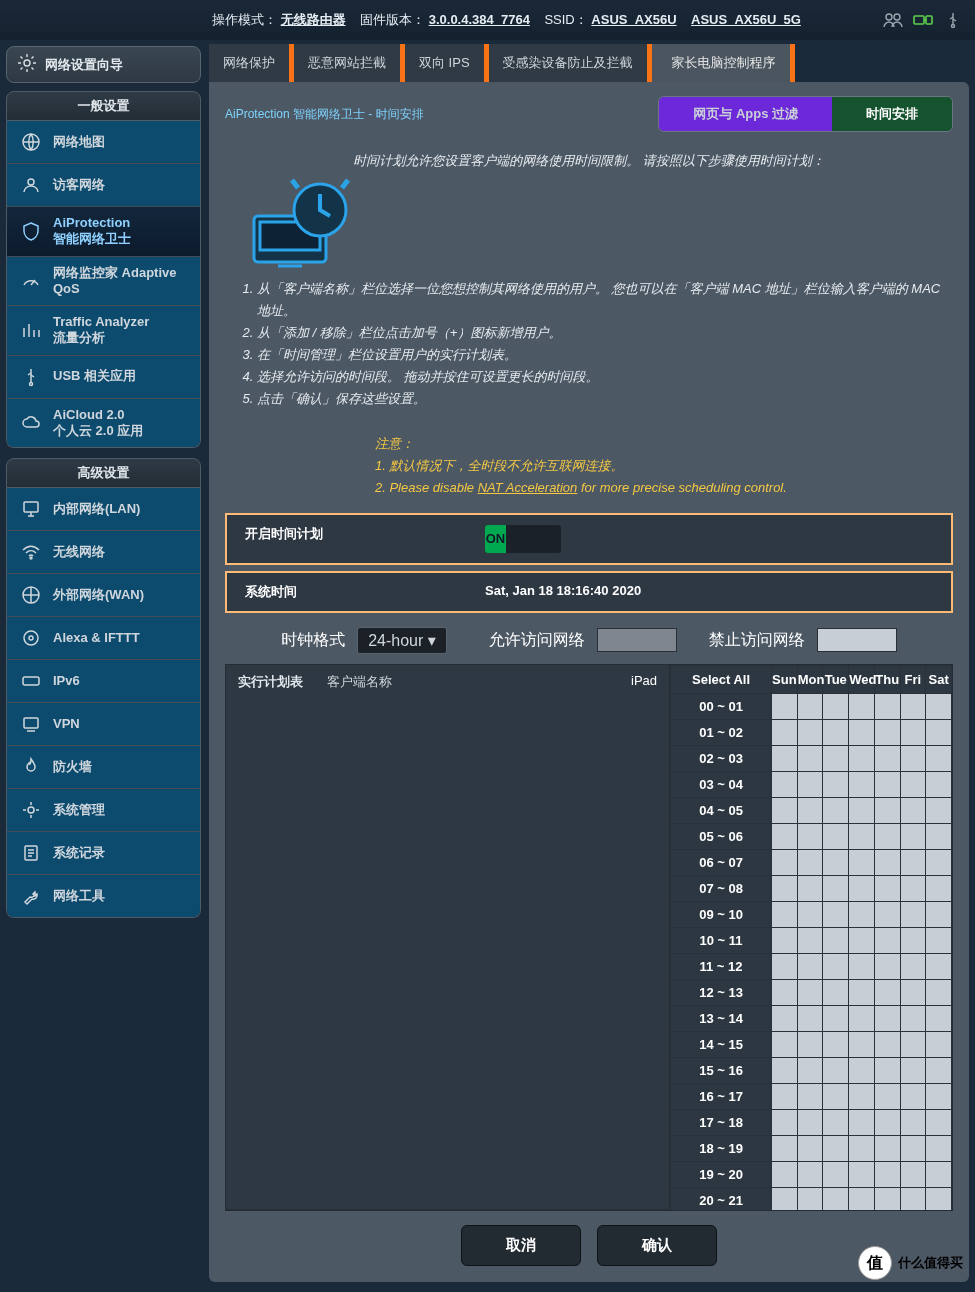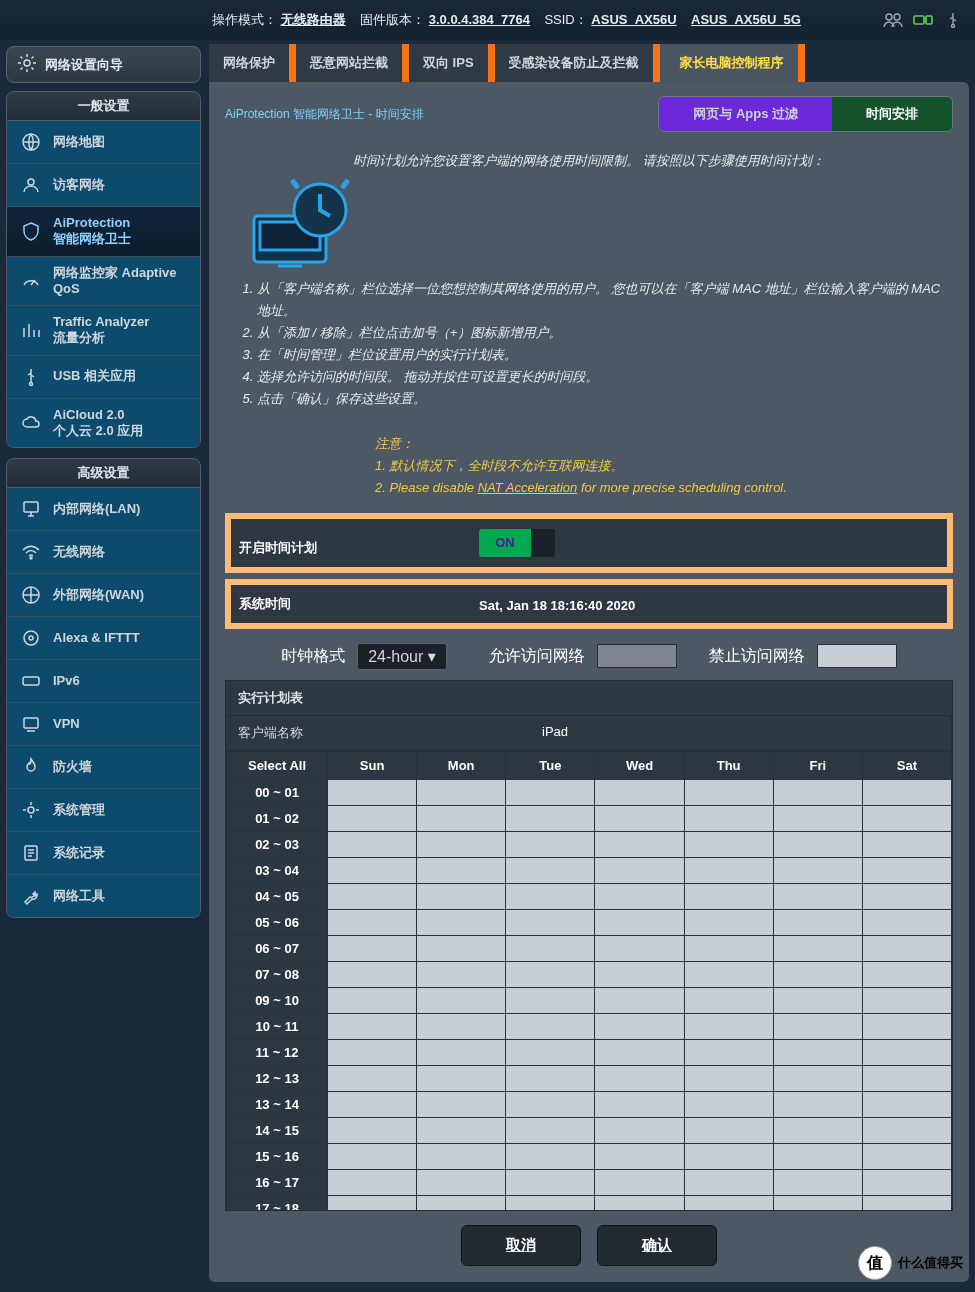--- a/index.html
+++ b/index.html
@@ -49,87 +49,87 @@
   .sitem.active {
     background:linear-gradient(#12263b,#0c1b2c);
     color:#8fd0ff;
   }
   .sitem .si { width:28px; height:26px; margin-right:8px;
     display:flex; align-items:center; justify-content:center; flex:none; }
   .sitem .lbl { line-height:1.25; }
   .main { flex:1; padding:4px 6px 10px 2px; display:flex; flex-direction:column; min-width:0; }
   .tabs { display:flex; }
   .tab {
-    padding:10px 14px; color:#cfd6dc; font-weight:bold;
-    background:#303a44; border-right:7px solid #f97316;
+    padding:10px 14px; color:#cfd6dc; font-weight:normal;
+    background:#303a44; border-right:5px solid #f97316;
     cursor:pointer; font-size:13px;
   }
-  .tab.active { background:#4a555f; color:#fde047;padding-left:20px; }
+  .tab.active { background:#4a555f; color:#e5e5e5;padding-left:20px; }
   .panel {
     background:#4d5865; border-radius:0 6px 6px 6px;
     flex:1; padding:14px 16px 16px 16px; display:flex; flex-direction:column;
     min-height:0; overflow:hidden;
   }
   .panel-head { display:flex; align-items:center; }
   .panel-title { color:#7dd3fc; font-size:12px; flex:1; }
   .subtabs { display:flex; border:1px solid #6a7580; border-radius:6px; overflow:hidden; }
   .subtab { padding:8px 34px; background:#6d28d9; color:#c9d1d8; font-weight:bold; cursor:pointer; }
   .subtab.active { background:#14532d; color:#fff; }
   .desc { margin:20px 8px 10px 8px; font-style:italic; color:#e6ebef; }
   .desc-row { display:flex; align-items:flex-start;flex-direction:column; }
   .desc-icon { width:140px; display:flex; align-items:center; justify-content:center; flex:none; }
   .desc-text { flex:1; line-height:1.7; }
   .desc-text ol { margin:8px 0 0 0; padding-left:24px; }
   .desc-headline { text-align:center; }
   .notes { margin:12px 0 8px 150px; color:#f4c842; font-style:italic; line-height:1.7; }
   .notes a { color:#f4c842; text-decoration:underline;margin-top:13px; }
   .kvrow {
-    display:flex; align-items:flex-end;
-    background:#2e3843; border:6px solid #fdba74;
-    padding:10px 8px; margin-top:6px;
+    display:flex; align-items:flex-start;
+    background:#2e3843; border:2px solid #fdba74;
+    padding:10px 18px; margin-top:6px;
   }
   .kvrow .k { width:240px; color:#fff; font-weight:bold; }
   .toggle {
     width:76px; height:28px; border-radius:3px; background:#1a2128;
     position:relative; cursor:pointer; display:flex; align-items:center;
   }
   .toggle .on {
-    background:#00a94f; width:52px; height:100%;
+    background:#00a94f; width:21px; height:100%;
     display:flex; align-items:center; justify-content:center;
-    color:#4c1d95; font-weight:bold; border-radius:3px 0 0 3px;
+    color:#0f172a; font-weight:bold; border-radius:3px 0 0 3px;
   }
   .optrow {
     display:flex; align-items:center; justify-content:center;
     margin:14px 0 10px 0; gap:12px; color:#fff; font-size:16px;
   }
   .select {
     background:#1c2127; color:#cfd6dc; border:1px solid #58626c;
     padding:3px 10px; border-radius:3px; cursor:pointer;
   }
   .swatch { display:inline-block; width:78px; height:22px; border:1px solid #2a2f36; }
   .sw-allow { background:#7f868f; }
   .sw-deny  { background:#c7ced6; }
-  .tablecard { background:#2e3843; border:1px solid #242c34; padding:0; flex:1; min-height:0; display:flex; flex-direction:column; }
+  .tablecard { background:#2e3843; border:1px solid #242c34; padding:0; flex:1; min-height:0; display:flex; flex-direction:row; }
   .tc-title { padding:8px 12px; font-weight:bold; color:#dfe5ea; border-bottom:1px solid #242c34; }
   .tc-client { display:flex; border-bottom:1px solid #242c34; }
   .tc-client .cl { padding:8px 12px; color:#cfd6dc; }
   .tc-client .cl.name { background:#404a55; flex:1; color:#fff; max-width:280px; border-right:1px solid #242c34; }
   table.sched { width:100%; border-collapse:collapse; table-layout:fixed; }
   table.sched th, table.sched td {
     border:1px solid #2a313a; text-align:center; padding:3px 0;
     font-size:13px;
   }
   table.sched th {
     background:#2d3741; color:#fff; font-weight:bold; padding:6px 0;
   }
   table.sched td { background:#c7ced6; height:19px; }
   table.sched td.hour {
     background:#2d3741; color:#fff; font-weight:bold; width:100px;
   }
-  .buttons { display:flex; justify-content:center; gap:16px; margin-top:14px;text-decoration:underline; }
+  .buttons { display:flex; justify-content:center; gap:16px; margin-top:14px; }
   .btn {
     background:#222a32; color:#fff; border:1px solid #0e1318;
     border-radius:6px; padding:10px 44px; font-weight:bold; cursor:pointer;
     font-size:15px;
   }
   .watermark {
     position:absolute; right:12px; bottom:12px; display:flex; align-items:center;
     color:#000; font-weight:bold;
   }
   .watermark .circ {

